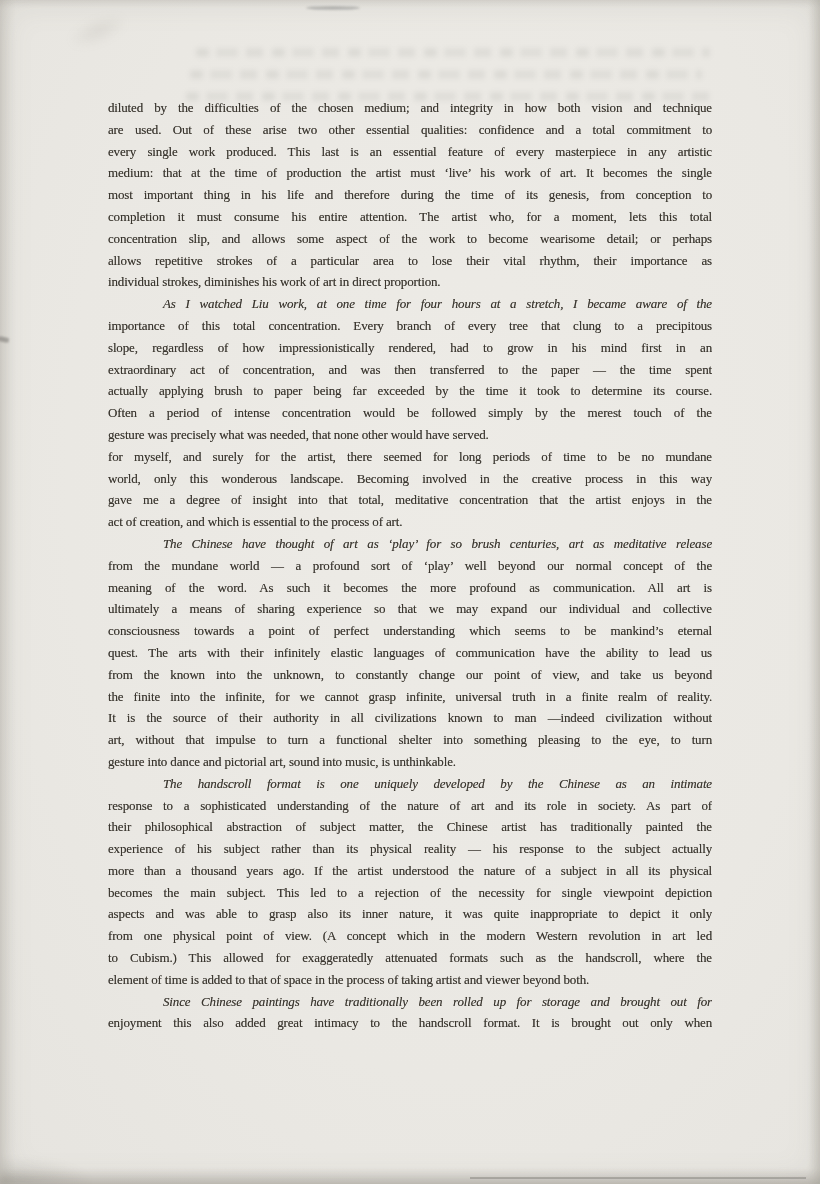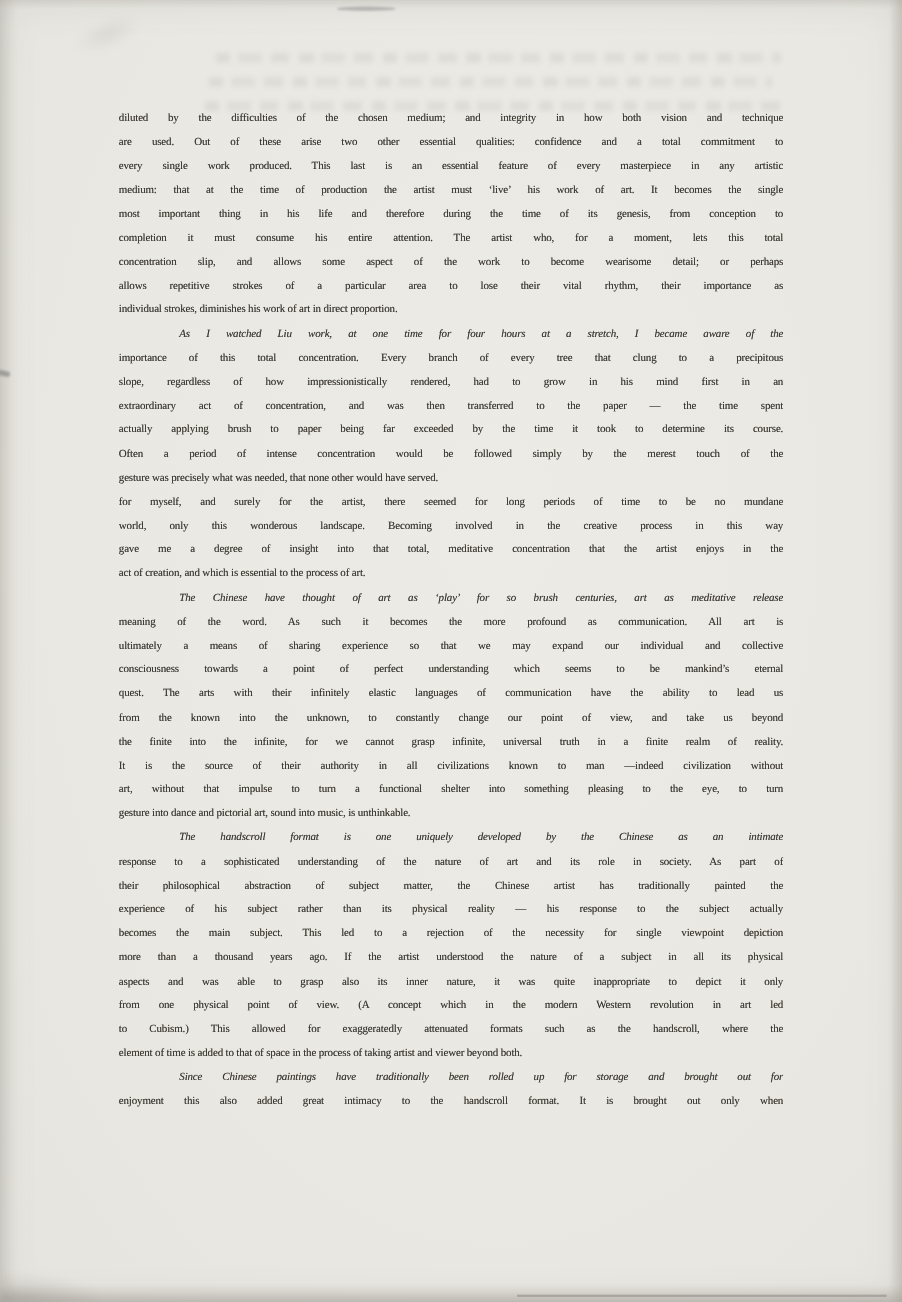--- a/index.html
+++ b/index.html
@@ -81,21 +81,21 @@
     background: radial-gradient(ellipse at 10% 100%, rgba(120,116,108,0.55), rgba(120,116,108,0) 75%);
     filter: blur(3px);
     opacity: 0.5;
   }
   
   .text-block {
     position: absolute;
     left: 108px; top: 97px;
     width: 604px;
     color: #3a362f;
-    font-size: 10px;
+    font-size: 13px;
     line-height: 21.8px;
     letter-spacing: -0.15px;
     text-shadow: 0 0 0.4px rgba(58,54,47,0.55);
   }
   .para { margin: 0; }
   .line {
     text-align: justify;
     text-align-last: justify;
     height: 21.8px;
     overflow: hidden;
@@ -141,37 +141,38 @@
         <div class="line last">gesture was precisely what was needed, that none other would have served.</div>
       </div>
       <div class="para">
         <div class="line">for myself, and surely for the artist, there seemed for long periods of time to be no mundane</div>
         <div class="line">world, only this wonderous landscape. Becoming involved in the creative process in this way</div>
         <div class="line">gave me a degree of insight into that total, meditative concentration that the artist enjoys in the</div>
         <div class="line last">act of creation, and which is essential to the process of art.</div>
       </div>
       <div class="para">
         <div class="line indent">The Chinese have thought of art as ‘play’ for so brush centuries, art as meditative release</div>
+        <div class="line">from the mundane world — a profound sort of ‘play’ well beyond our normal concept of the</div>
         <div class="line">meaning of the word. As such it becomes the more profound as communication. All art is</div>
         <div class="line">ultimately a means of sharing experience so that we may expand our individual and collective</div>
         <div class="line">consciousness towards a point of perfect understanding which seems to be mankind’s eternal</div>
         <div class="line">quest. The arts with their infinitely elastic languages of communication have the ability to lead us</div>
         <div class="line">from the known into the unknown, to constantly change our point of view, and take us beyond</div>
         <div class="line">the finite into the infinite, for we cannot grasp infinite, universal truth in a finite realm of reality.</div>
         <div class="line">It is the source of their authority in all civilizations known to man —indeed civilization without</div>
         <div class="line">art, without that impulse to turn a functional shelter into something pleasing to the eye, to turn</div>
         <div class="line last">gesture into dance and pictorial art, sound into music, is unthinkable.</div>
       </div>
       <div class="para">
         <div class="line indent">The handscroll format is one uniquely developed by the Chinese as an intimate</div>
         <div class="line">response to a sophisticated understanding of the nature of art and its role in society. As part of</div>
         <div class="line">their philosophical abstraction of subject matter, the Chinese artist has traditionally painted the</div>
         <div class="line">experience of his subject rather than its physical reality — his response to the subject actually</div>
+        <div class="line">more than a thousand years ago. If the artist understood the nature of a subject in all its physical</div>
         <div class="line">becomes the main subject. This led to a rejection of the necessity for single viewpoint depiction</div>
-        <div class="line">more than a thousand years ago. If the artist understood the nature of a subject in all its physical</div>
         <div class="line">aspects and was able to grasp also its inner nature, it was quite inappropriate to depict it only</div>
         <div class="line">from one physical point of view. (A concept which in the modern Western revolution in art led</div>
         <div class="line">to Cubism.) This allowed for exaggeratedly attenuated formats such as the handscroll, where the</div>
         <div class="line last">element of time is added to that of space in the process of taking artist and viewer beyond both.</div>
       </div>
       <div class="para continues">
         <div class="line indent">Since Chinese paintings have traditionally been rolled up for storage and brought out for</div>
         <div class="line last">enjoyment this also added great intimacy to the handscroll format. It is brought out only when</div>
       </div>
     </div>

